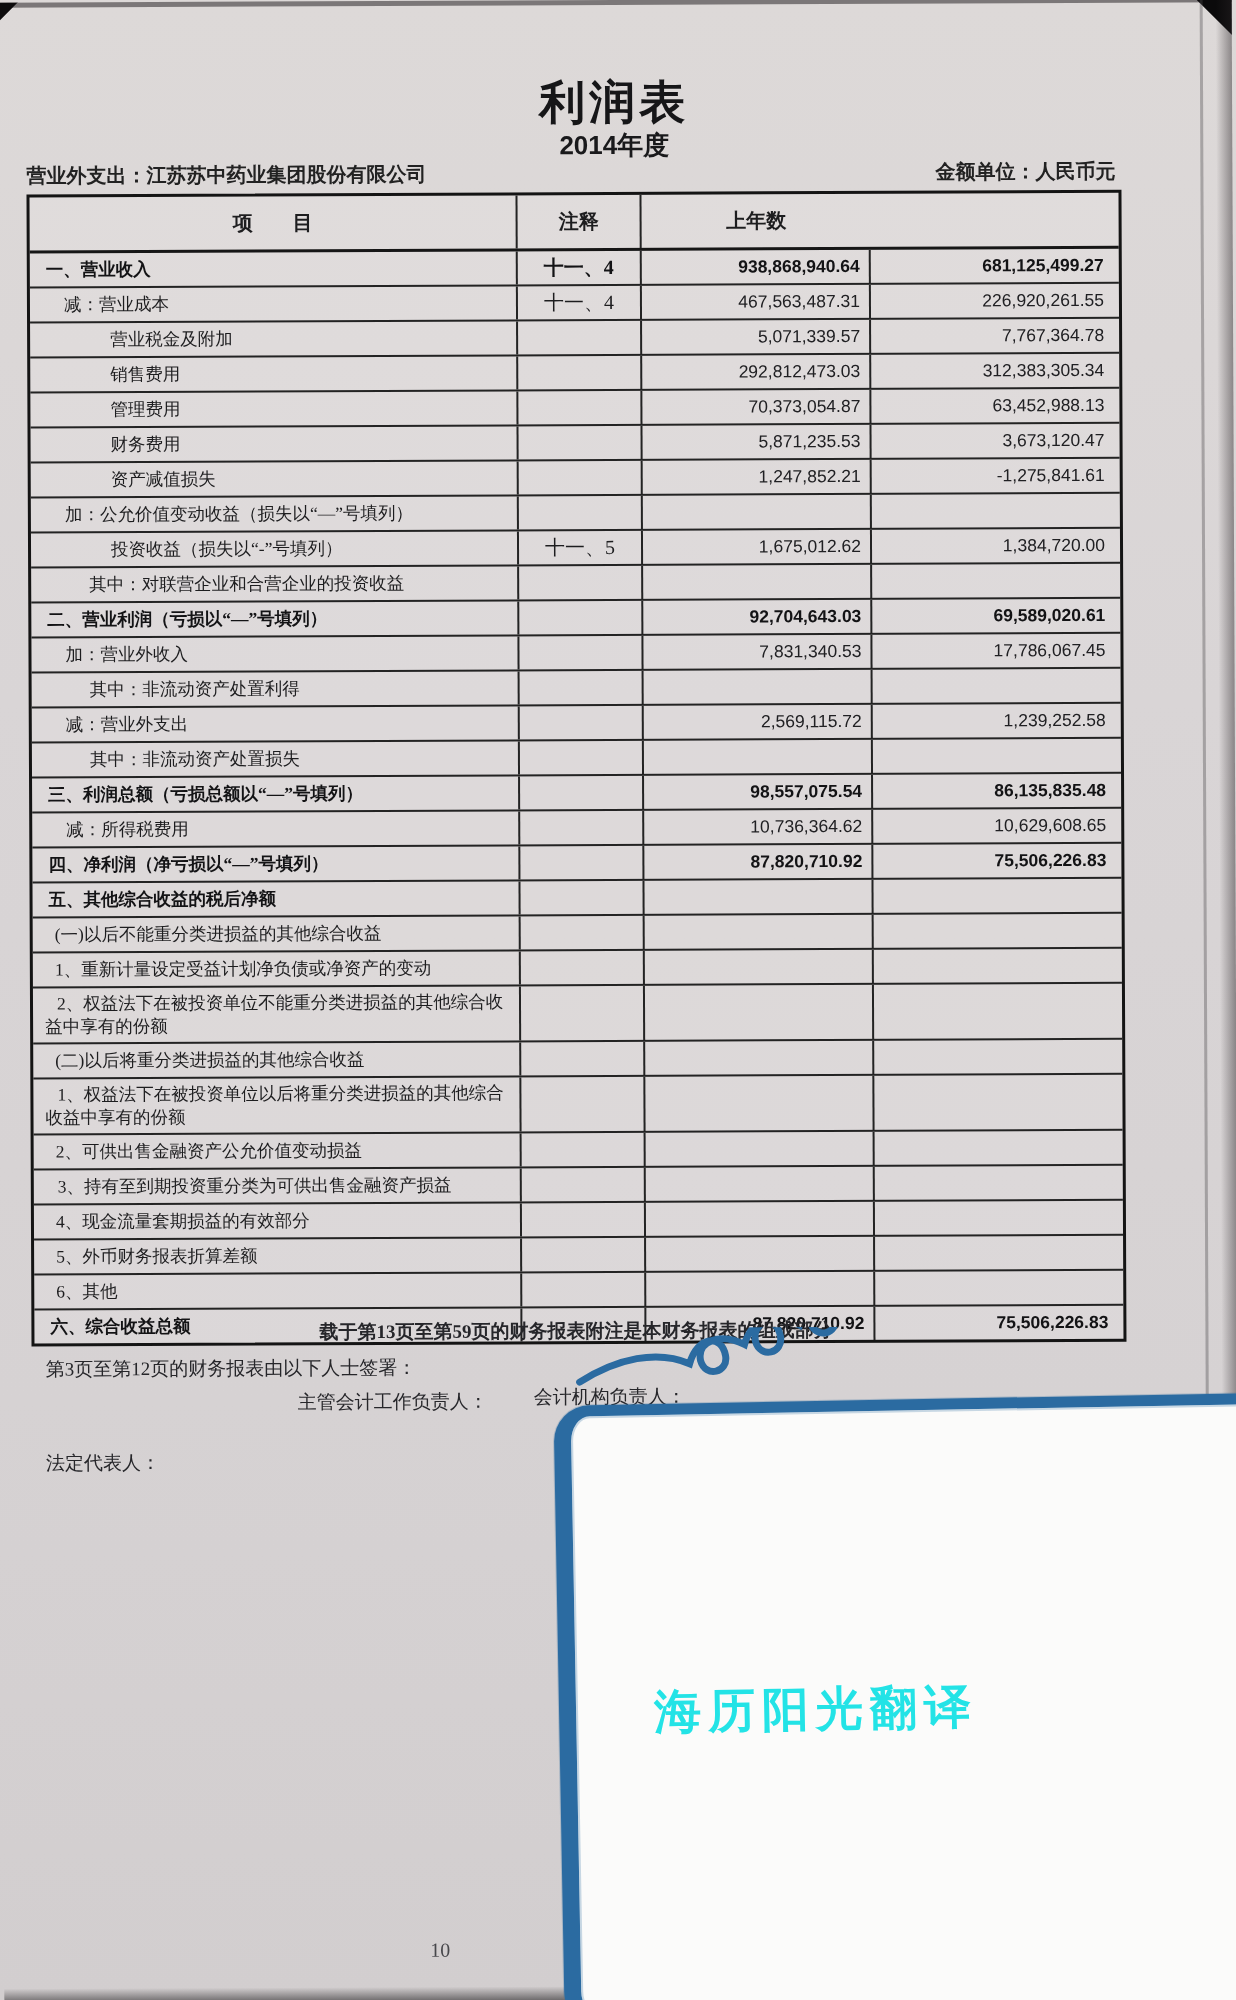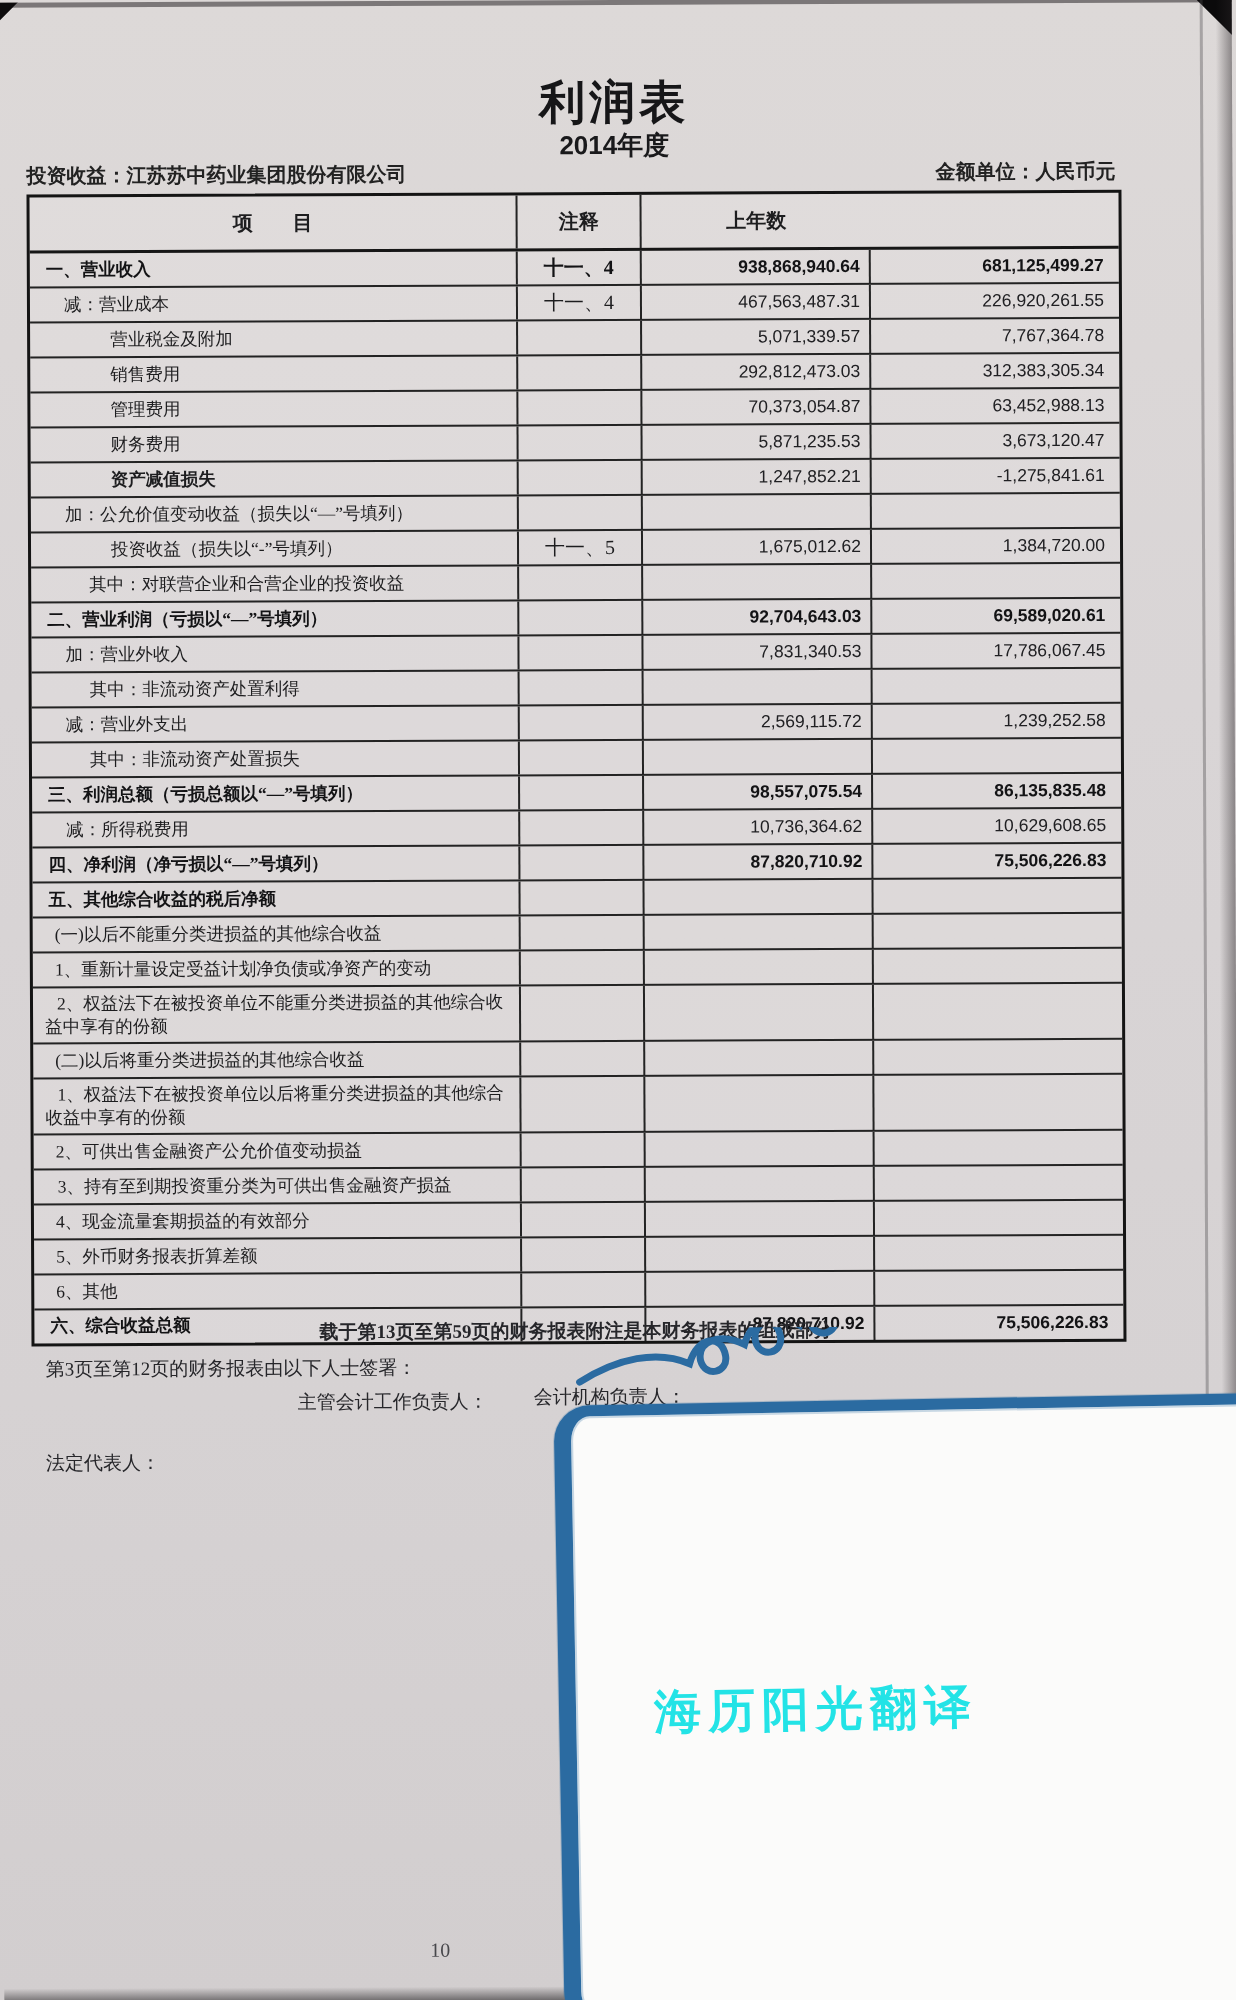--- a/index.html
+++ b/index.html
@@ -67,21 +67,21 @@
 </head>
 <body>
 
 <div class="page">
   <div class="content">
 
     <div class="title">利润表</div>
     <div class="period">2014年度</div>
 
     <div class="meta">
-      <div><span>投资收益：</span><span>江苏苏中药业集团股份有限公司</span></div>
+      <div><span>营业外支出：</span><span>江苏苏中药业集团股份有限公司</span></div>
       <div><span>金额单位：</span><span>人民币元</span></div>
     </div>
 
     <div class="table">
       <div class="trow thead">
         <div class="c">项　　目</div>
         <div class="c">注释</div>
         <div class="c">上年数</div>
       </div>
       <div id="tbody">
@@ -128,21 +128,21 @@
           <div class="trow">
             <div class="c item">
               <span style="padding-left: 74px; text-align: right;">财务费用</span>
             </div>
             <div class="c note"></div>
             <div class="c num">5,871,235.53</div>
             <div class="c num">3,673,120.47</div>
           </div>
           <div class="trow">
             <div class="c item">
-              <span style="padding-left: 74px; font-weight: bold;">资产减值损失</span>
+              <span style="padding-left: 74px;">资产减值损失</span>
             </div>
             <div class="c note"></div>
             <div class="c num">1,247,852.21</div>
             <div class="c num">-1,275,841.61</div>
           </div>
           <div class="trow">
             <div class="c item">
               <span style="padding-left: 28px;">加：公允价值变动收益（损失以“—”号填列）</span>
             </div>
             <div class="c note"></div>
@@ -312,21 +312,21 @@
           <div class="trow">
             <div class="c item">
               <span style="padding-left: 16px;">6、其他</span>
             </div>
             <div class="c note"></div>
             <div class="c num"></div>
             <div class="c num"></div>
           </div>
           <div class="trow bold">
             <div class="c item">
-              <span style="padding-left: 10px; font-family: Liberation Mono, monospace;">六、综合收益总额</span>
+              <span style="padding-left: 10px;">六、综合收益总额</span>
             </div>
             <div class="c note"></div>
             <div class="c num">87,820,710.92</div>
             <div class="c num">75,506,226.83</div>
           </div>
         </div>
     </div>
 
     <div class="note-line">载于第13页至第59页的财务报表附注是本财务报表的组成部分</div>
     <div class="sign-line">第3页至第12页的财务报表由以下人士签署：</div>

